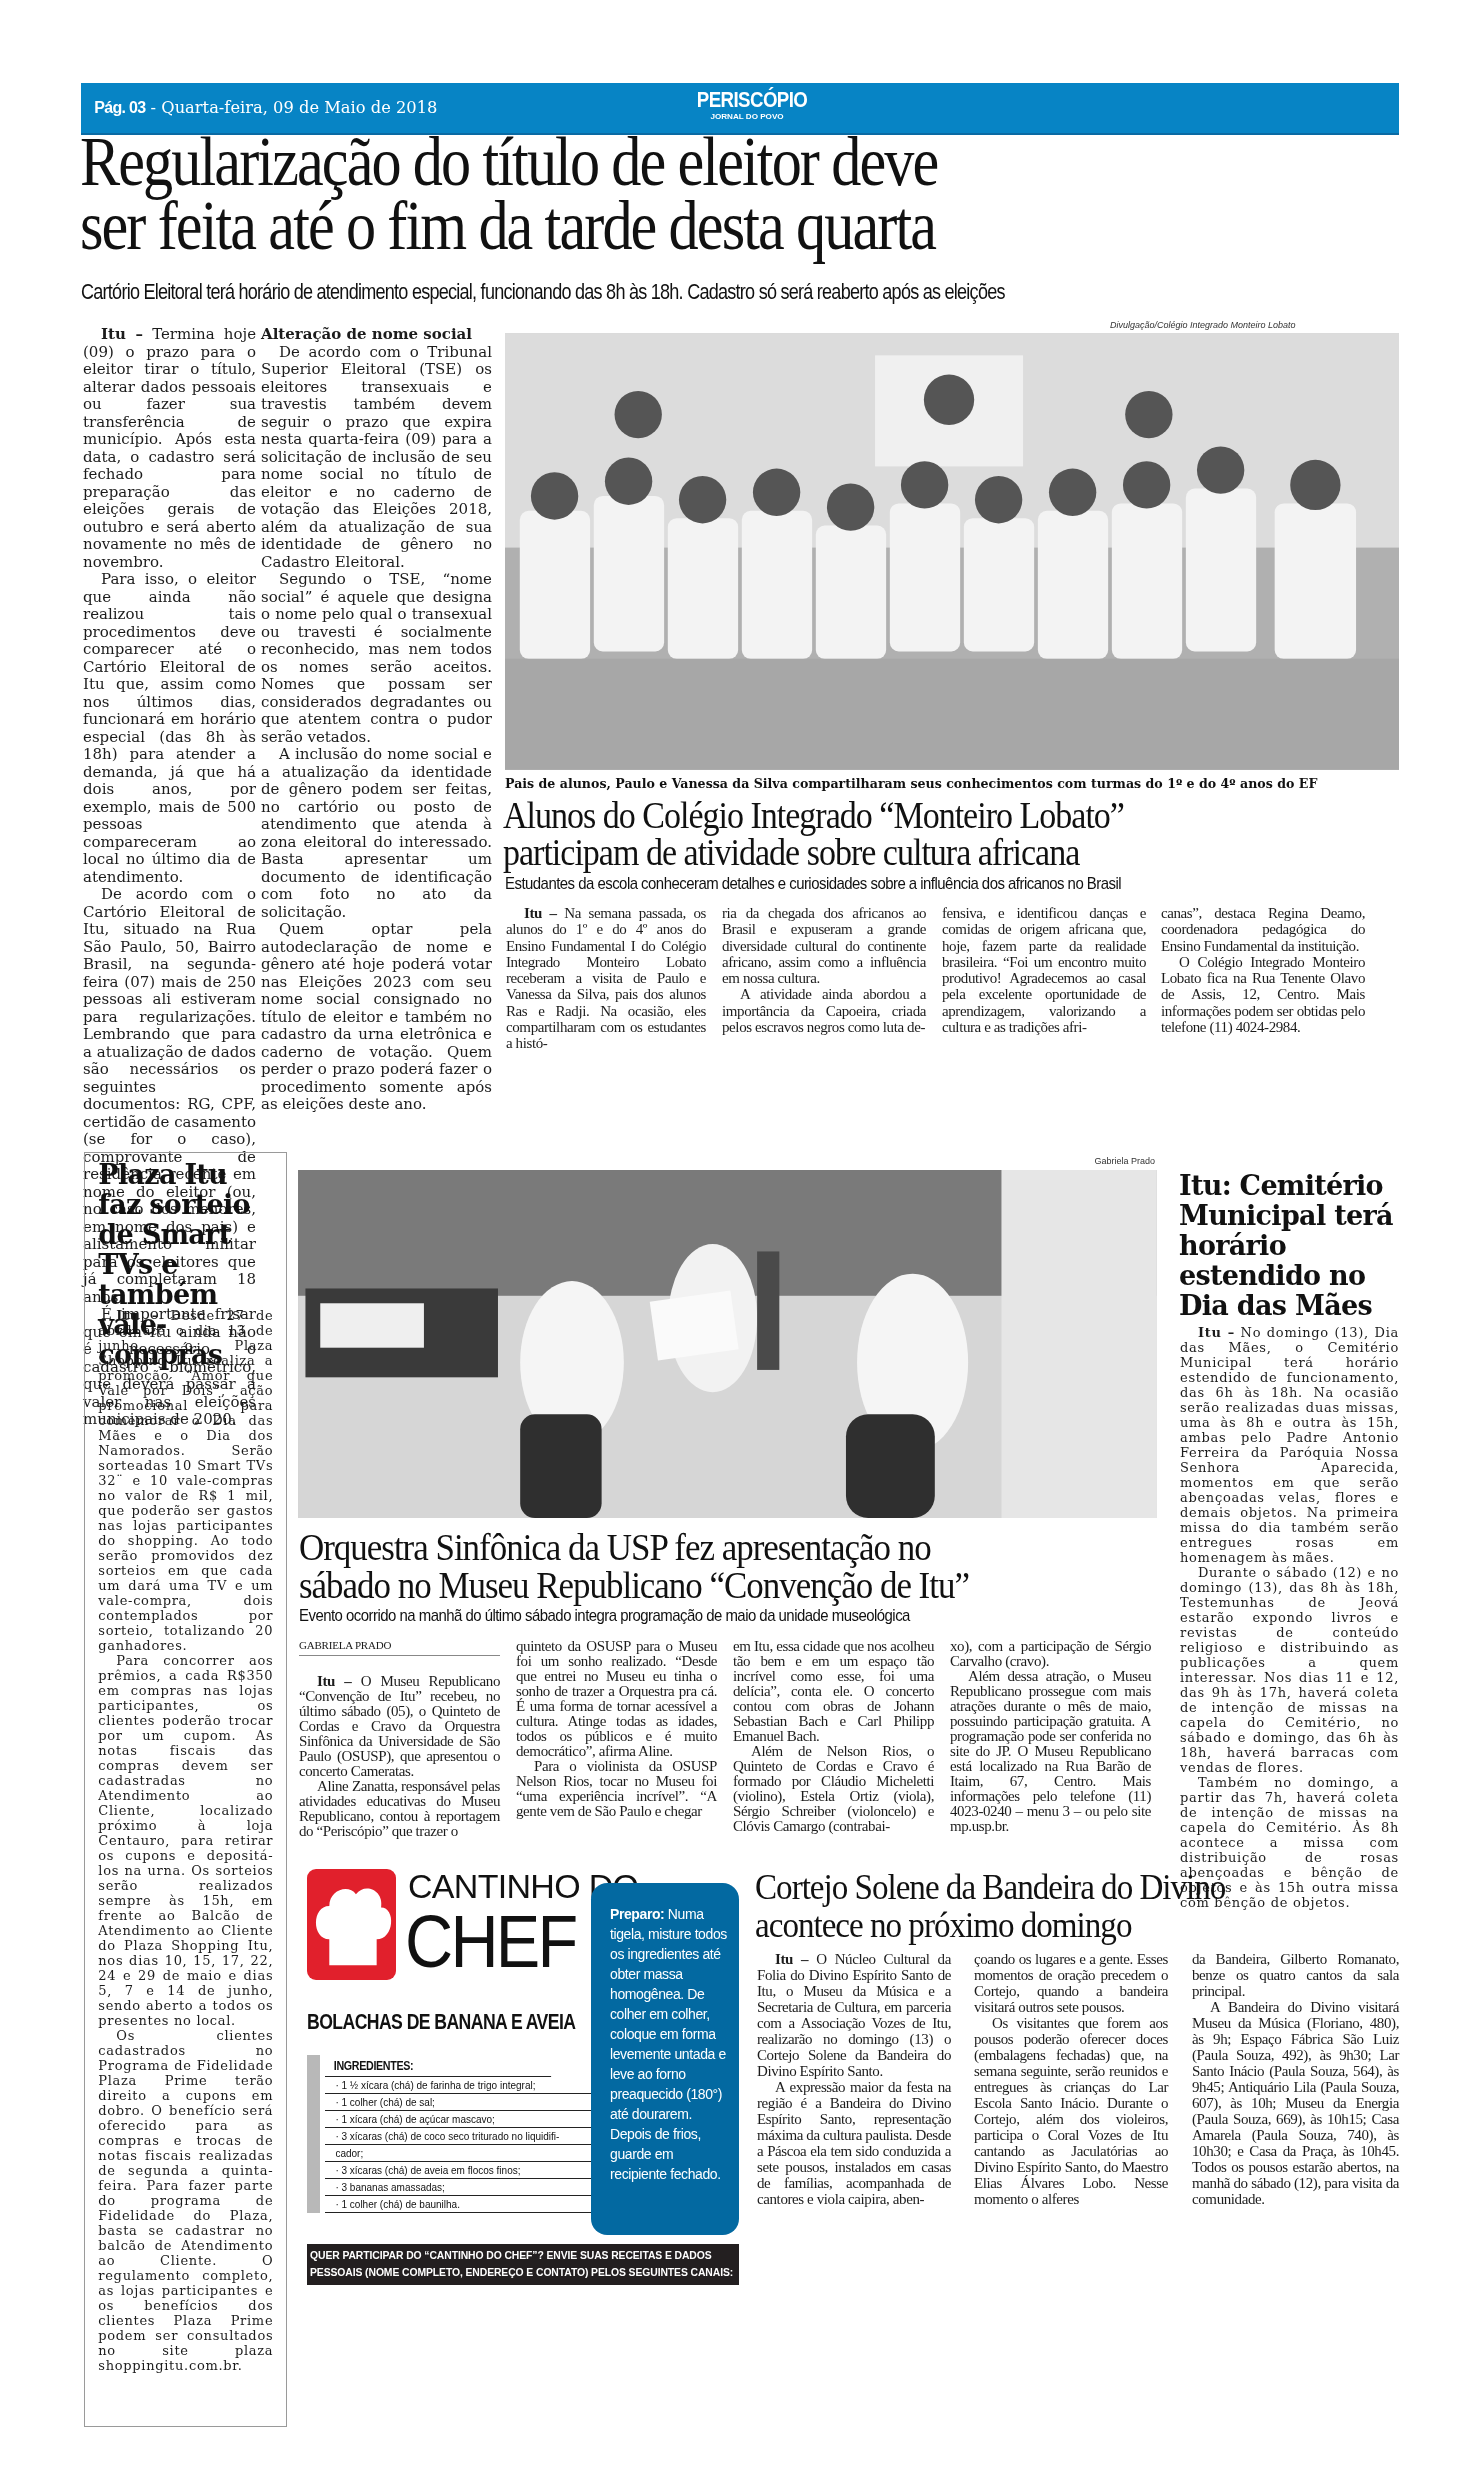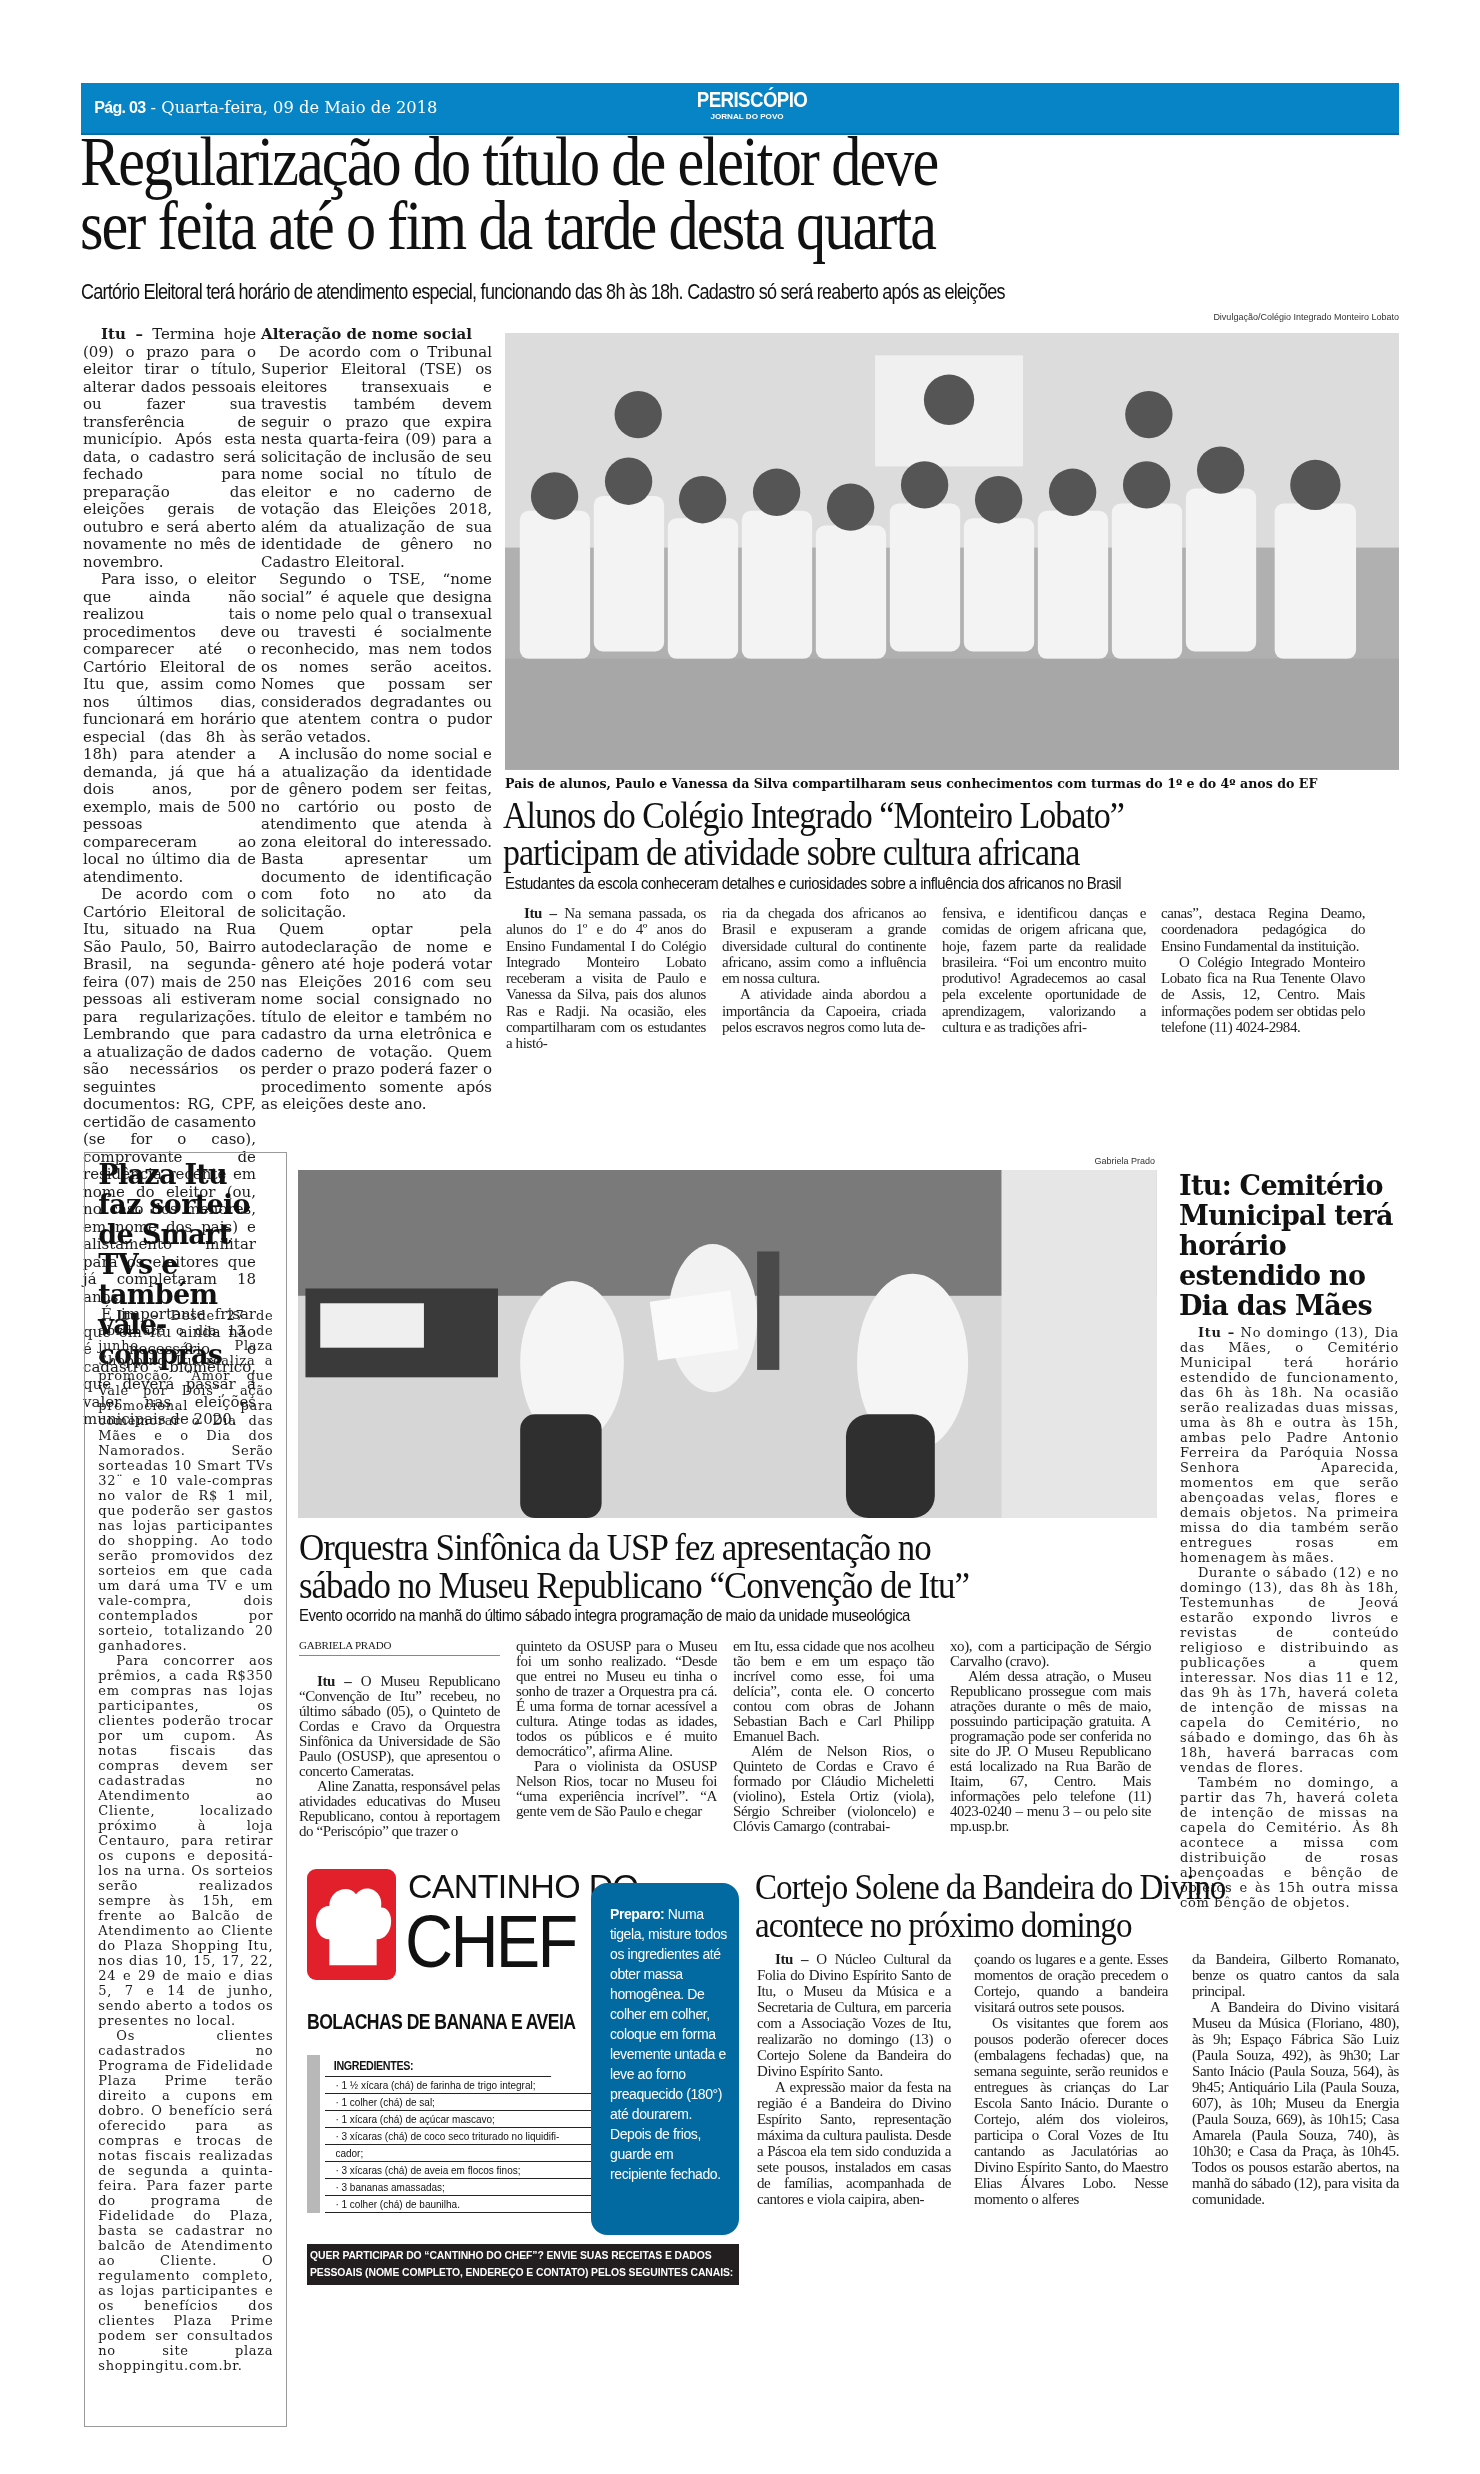--- a/index.html
+++ b/index.html
@@ -64,24 +64,24 @@
   <p><b>Itu –</b> <span>Termina hoje (09) o prazo para o eleitor tirar o título, alterar dados pessoais ou fazer sua transferência de município. Após esta data, o cadastro será fechado para preparação das eleições gerais de outubro e será aberto novamente no mês de novembro.</span></p>
   <p>Para isso, o eleitor que ainda não realizou tais procedimentos deve comparecer até o Cartório Eleitoral de Itu que, assim como nos últimos dias, funcionará em horário especial (das 8h às 18h) para atender a demanda, já que há dois anos, por exemplo, mais de 500 pessoas compareceram ao local no último dia de atendimento.</p>
   <p>De acordo com o Cartório Eleitoral de Itu, situado na Rua São Paulo, 50, Bairro Brasil, na segunda-feira (07) mais de 250 pessoas ali estiveram para regularizações. Lembrando que para a atualização de dados são necessários os seguintes documentos: RG, CPF, certidão de casamento (se for o caso), comprovante de residência recente em nome do eleitor (ou, no caso dos menores, em nome dos pais) e alistamento militar para os eleitores que já completaram 18 anos.</p>
   <p>É importante frisar que em Itu ainda não é necessário o cadastro biométrico, que deverá passar a valer nas eleições municipais de 2020.</p>
 </div>
 <div class="abs body" style="left:261px; top:326px; width:231px;">
   <p class="subhead">Alteração de nome social</p>
   <p>De acordo com o Tribunal Superior Eleitoral (TSE) os eleitores transexuais e travestis também devem seguir o prazo que expira nesta quarta-feira (09) para a solicitação de inclusão de seu nome social no título de eleitor e no caderno de votação das Eleições 2018, além da atualização de sua identidade de gênero no Cadastro Eleitoral.</p>
   <p>Segundo o TSE, “nome social” é aquele que designa o nome pelo qual o transexual ou travesti é socialmente reconhecido, mas nem todos os nomes serão aceitos. Nomes que possam ser considerados degradantes ou que atentem contra o pudor serão vetados.</p>
   <p>A inclusão do nome social e a atualização da identidade de gênero podem ser feitas, no cartório ou posto de atendimento que atenda à zona eleitoral do interessado. Basta apresentar um documento de identificação com foto no ato da solicitação.</p>
-  <p>Quem optar pela autodeclaração de nome e gênero até hoje poderá votar nas Eleições 2016 com seu nome social consignado no título de eleitor e também no cadastro da urna eletrônica e caderno de votação. Quem perder o prazo poderá fazer o procedimento somente após as eleições deste ano.</p>
-</div>
-
-<div class="abs credit" style="left:1110px; top:312px; width:289px; text-align:right;">Divulgação/Colégio Integrado Monteiro Lobato</div>
+  <p>Quem optar pela autodeclaração de nome e gênero até hoje poderá votar nas Eleições 2023 com seu nome social consignado no título de eleitor e também no cadastro da urna eletrônica e caderno de votação. Quem perder o prazo poderá fazer o procedimento somente após as eleições deste ano.</p>
+</div>
+
+<div class="abs credit" style="left:1110px; top:320px; width:289px; text-align:left;font-style:italic;">Divulgação/Colégio Integrado Monteiro Lobato</div>
 <div class="abs photo" style="left:505px; top:333px; width:894px; height:437px;">
   <svg width="894" height="437" viewBox="0 0 1208 590">
     <rect x="0" y="0" width="1208" height="290" fill="#dcdcdc"></rect>
     <rect x="500" y="30" width="200" height="150" fill="#f0f0f0"></rect>
     <rect x="0" y="290" width="1208" height="300" fill="#b0b0b0"></rect>
     <g fill="#f3f3f3">
       <rect x="20" y="240" width="95" height="200" rx="12"></rect>
         <rect x="120" y="220" width="95" height="210" rx="12"></rect>
       <rect x="220" y="250" width="95" height="190" rx="12"></rect>
         <rect x="320" y="240" width="95" height="200" rx="12"></rect>

